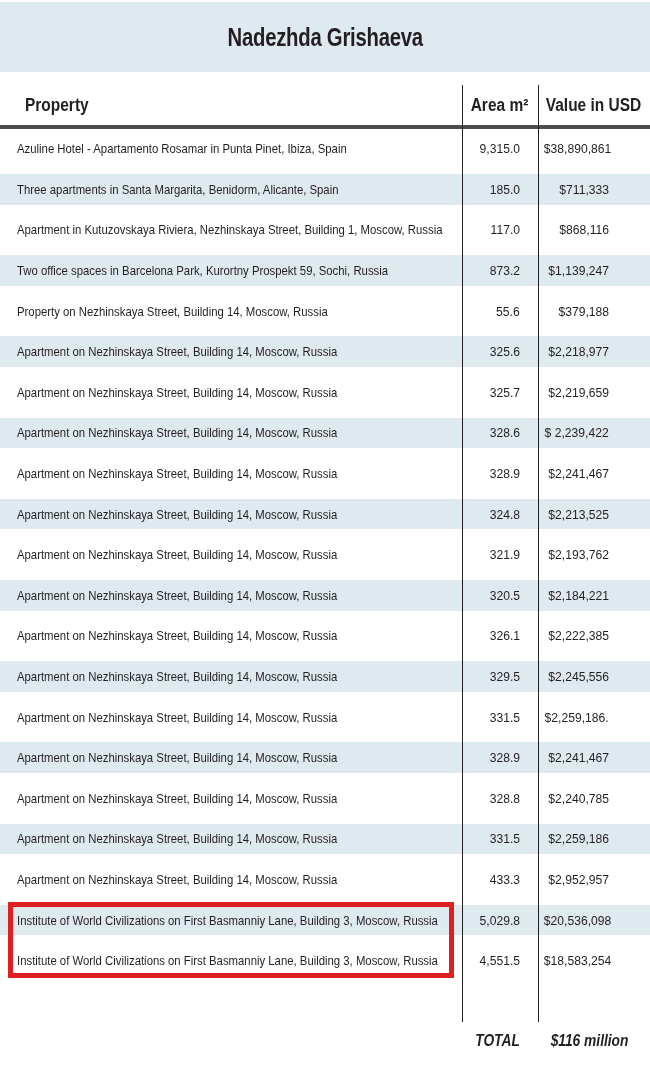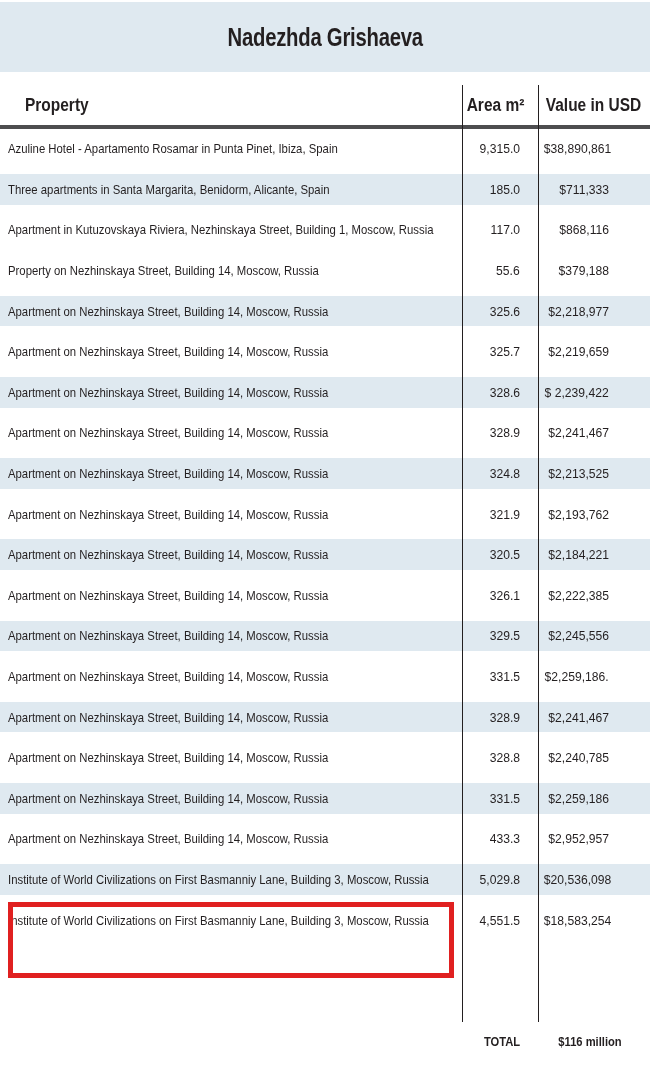--- a/index.html
+++ b/index.html
@@ -14,46 +14,46 @@
     font-family:"Liberation Sans", sans-serif;color:var(--ink);
   }
   
   .title-band{position:absolute;top:2px;left:0;width:650px;height:70px;background:var(--blue);
     display:flex;align-items:center;justify-content:center;}
   .title{font-weight:bold;font-size:26px;letter-spacing:-0.3px;transform:scaleX(0.78);white-space:nowrap;}
   
   .col-headers{position:absolute;top:85px;left:0;width:650px;height:40px;display:flex;align-items:center;
     font-weight:bold;font-size:18px;}
   .col-prop{width:462px;padding-left:25px;box-sizing:border-box;}
-  .col-area{width:76px;text-align:left;}
+  .col-area{width:76px;text-align:center;}
   .col-value{width:104px;text-align:right;}
   .c{display:inline-block;transform:scaleX(0.86);transform-origin:left center;white-space:nowrap;}
   .c.center{transform-origin:center center;}
   .c.right{transform-origin:right center;}
   
   .rule{position:absolute;top:125px;left:0;width:650px;height:3.5px;background:var(--rule);}
   
   .tbody{position:absolute;top:128.5px;left:0;width:650px;}
   .row{position:relative;height:40.6px;display:flex;align-items:center;font-size:13.2px;}
   .row.alt::before{content:"";position:absolute;left:0;right:0;top:5px;bottom:5px;background:var(--blue);}
   .cell{position:relative;z-index:1;box-sizing:border-box;}
-  .cell.prop{width:462px;padding-left:8px;}
+  .cell.prop{width:462px;padding-left:17px;}
   .cell.area{width:76px;padding-right:18px;text-align:right;}
   .cell.value{width:112px;padding-right:41px;text-align:right;}
   .cell.area .c,.cell.value .c{transform:scaleX(0.92);transform-origin:right center;}
   
   .vline{position:absolute;top:85px;width:1.5px;height:937px;background:var(--ink);z-index:2;}
   #vline1{left:461.5px;}
   #vline2{left:537.5px;}
   
   .highlight-box{position:absolute;left:8px;top:902px;width:446px;height:76px;box-sizing:border-box;
     border:5px solid var(--red);z-index:3;}
   
   .total-row{position:absolute;top:1026px;left:0;width:650px;height:30px;display:flex;align-items:center;
-    font-weight:bold;font-size:13px;}
+    font-weight:bold;font-size:16px;font-style:italic;}
   .total-label{width:538px;padding-right:18px;text-align:right;box-sizing:border-box;}
   .total-value{width:112px;padding-right:28px;text-align:right;box-sizing:border-box;}
 </style>
 </head>
 <body>
 
 <div id="page">
 
   <div class="title-band">
     <div class="title">Nadezhda Grishaeva</div>
@@ -85,20 +85,25 @@
     <div class="cell area"><span class="c">185.0</span></div>
     <div class="cell value"><span class="c">$711,333</span></div>
   </div>
 
   <div class="row">
     <div class="cell prop"><span class="c">Apartment in Kutuzovskaya Riviera, Nezhinskaya Street, Building 1, Moscow, Russia</span></div>
     <div class="cell area"><span class="c">117.0</span></div>
     <div class="cell value"><span class="c">$868,116</span></div>
   </div>
 
+  <div class="row alt">
+    <div class="cell prop"><span class="c">Two office spaces in Barcelona Park, Kurortny Prospekt 59, Sochi, Russia</span></div>
+    <div class="cell area"><span class="c">873.2</span></div>
+    <div class="cell value"><span class="c">$1,139,247</span></div>
+  </div>
 
   <div class="row">
     <div class="cell prop"><span class="c">Property on Nezhinskaya Street, Building 14, Moscow, Russia</span></div>
     <div class="cell area"><span class="c">55.6</span></div>
     <div class="cell value"><span class="c">$379,188</span></div>
   </div>
 
   <div class="row alt">
     <div class="cell prop"><span class="c">Apartment on Nezhinskaya Street, Building 14, Moscow, Russia</span></div>
     <div class="cell area"><span class="c">325.6</span></div>

